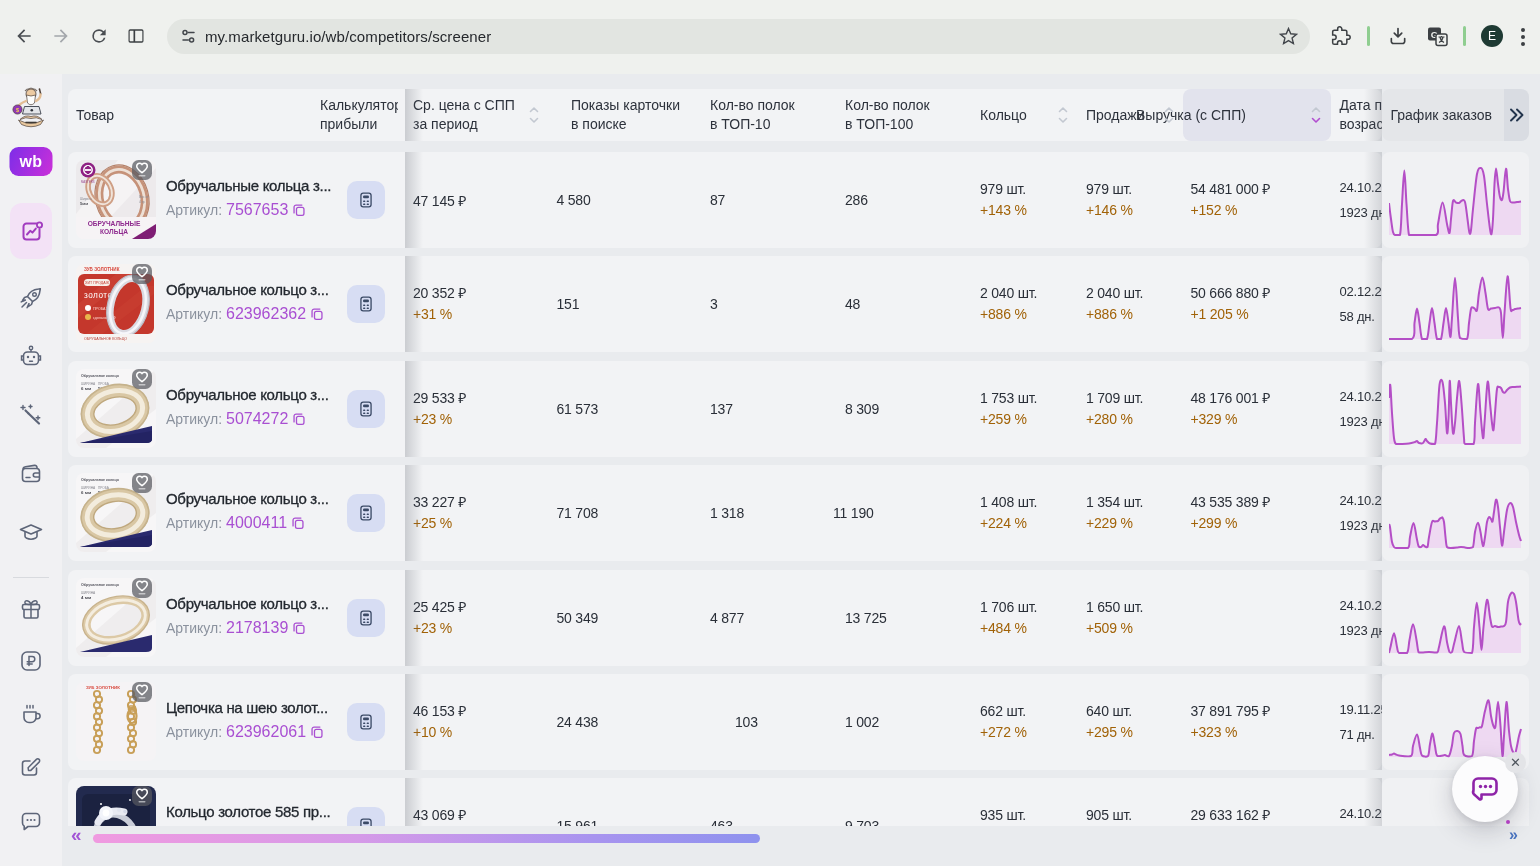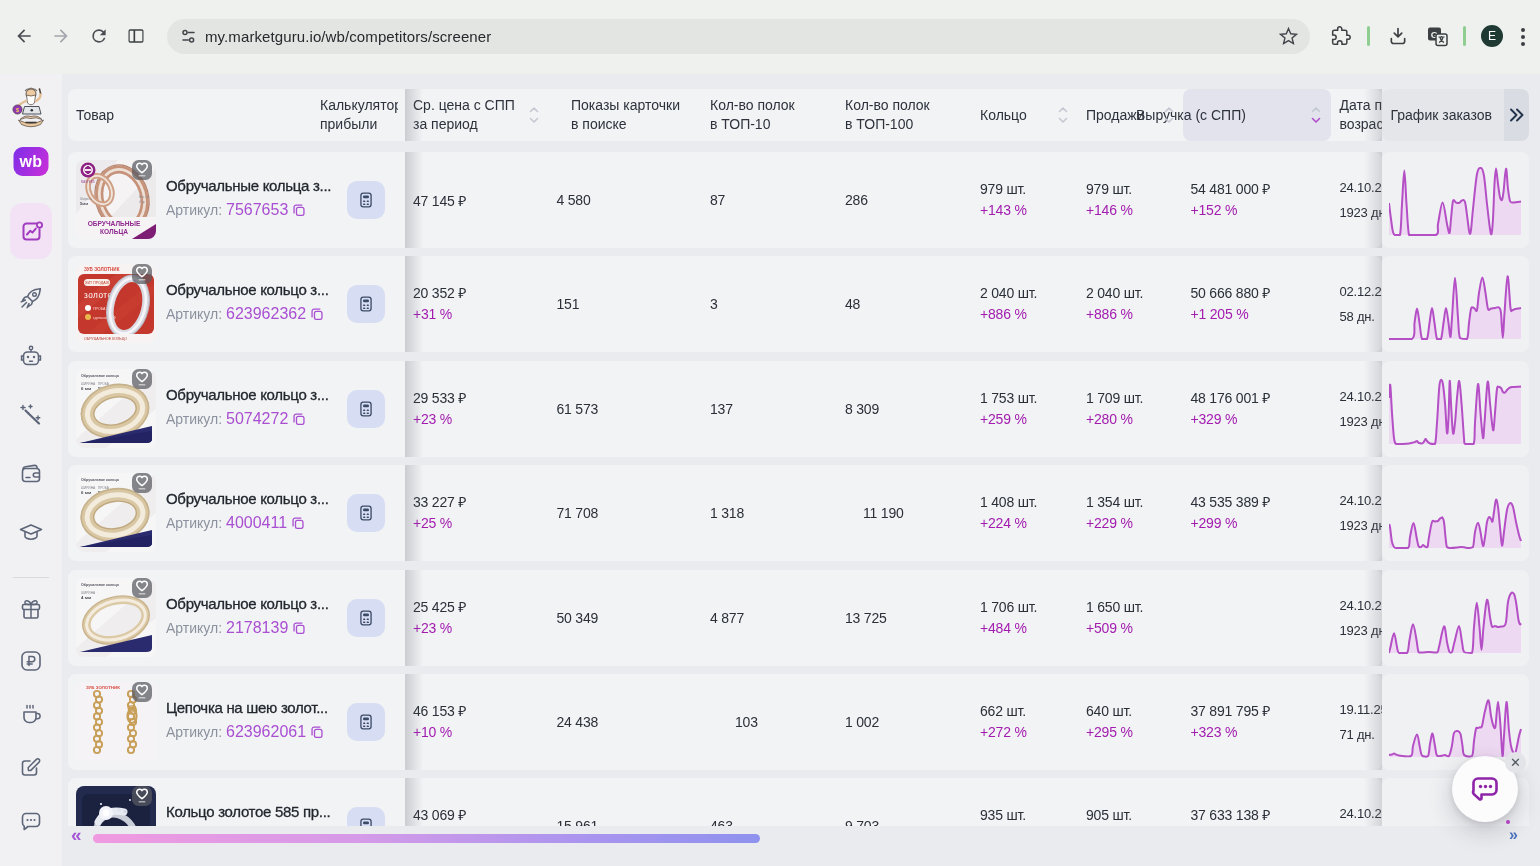--- a/index.html
+++ b/index.html
@@ -17,21 +17,21 @@
 .rcard{position:absolute;left:0;top:0;width:1314px;height:96px;background:#f2f3f5;border-radius:8px}
 .pimg{position:absolute;left:8px;top:8px;width:80px;height:79px;border-radius:8px;overflow:hidden}
 .heart{position:absolute;left:64px;top:8px;width:20px;height:20px;border-radius:6.5px;background:rgba(88,89,95,.72);display:flex;align-items:center;justify-content:center}
 .pname{position:absolute;left:98px;top:25px;font-size:15px;color:#23282f;letter-spacing:-0.3px;white-space:nowrap;-webkit-text-stroke:0.3px #23282f}
 .part{position:absolute;left:98px;top:49px;font-size:14px;color:#8b929e;white-space:nowrap}
 .part b{color:#a94fd2;font-weight:normal;font-size:16px}
 .calcbtn{position:absolute;left:279px;top:29px;width:38px;height:38px;border-radius:10px;background:#d7ddf3;display:flex;align-items:center;justify-content:center}
 .cell1{position:absolute;top:0;height:96px;display:flex;align-items:center;font-size:14px;color:#2a2f38;letter-spacing:-0.2px;white-space:nowrap}
 .cell2{position:absolute;top:0;height:96px;display:flex;flex-direction:column;justify-content:center;font-size:14px;line-height:21px;letter-spacing:-0.2px;white-space:nowrap}
 .cell2 .v{color:#2a2f38}
-.cell2 .p{color:#a21caf}
+.cell2 .p{color:#a16207}
 .datec{line-height:25px;color:#2a2f38;font-size:13px}
 .shadL{position:absolute;top:0;width:18px;background:linear-gradient(to right,rgba(100,105,115,.28),rgba(100,105,115,0))}
 .shadR{position:absolute;top:0;width:18px;background:linear-gradient(to left,rgba(100,105,115,.22),rgba(100,105,115,0))}
 .gcell{position:absolute;left:1314px;top:0;width:147px;height:96px;background:#f0f1f3;border-radius:8px}
 #botmask{position:absolute;left:62px;top:826px;width:1478px;height:40px;background:#e9ebee;z-index:6}
 #sbthumb{position:absolute;left:93px;top:834px;width:667px;height:9px;border-radius:5px;z-index:7;
  background:linear-gradient(90deg,#f09ae0 0%,#d59ae8 40%,#a894ef 75%,#8e92ee 100%)}
 #fab{position:absolute;left:1452px;top:756px;width:66px;height:66px;border-radius:50%;background:#fcfcfd;z-index:8;
  box-shadow:0 8px 24px rgba(40,40,60,.22),0 2px 6px rgba(40,40,60,.12);display:flex;align-items:center;justify-content:center}
 #fabx{position:absolute;left:1505px;top:752px;width:21px;height:21px;border-radius:50%;background:#e3e4e7;z-index:9;
@@ -92,21 +92,21 @@
 <path d="M24 15 q4.5 -2.5 4.5 -6.5" fill="none" stroke="#e3bd93" stroke-width="2.4" stroke-linecap="round"></path>
 <path d="M14 15 q-6.5 2.5 -8.5 6.5" fill="none" stroke="#e3bd93" stroke-width="2.4" stroke-linecap="round"></path>
 <circle cx="5.5" cy="23.5" r="4.6" fill="#9137b6" stroke="#4d4039" stroke-width="0.7"></circle>
 <text x="5.5" y="26" font-size="5.5" fill="#f3d34d" text-anchor="middle" font-weight="bold">$</text>
 <path d="M12.5 20.5 L27 20.5 L29 28 L10.5 28 Z" fill="#e3e5e9" stroke="#3a3f4a" stroke-width="0.9"></path>
 <circle cx="19.8" cy="24.2" r="1.3" fill="#2c3038"></circle>
 <path d="M8 33.5 Q13 28.5 19 30.5 Q25 28.5 30 33.5 Q24 30.5 19 32.5 Q14 30.5 8 33.5" fill="#eccaa2" stroke="#4d4039" stroke-width="0.7"></path>
 <path d="M6.5 34 Q19 40.5 31.5 34 L28.5 38.5 Q19 43 9.5 38.5 Z" fill="#e8c79d" stroke="#4d4039" stroke-width="0.7"></path>
 <path d="M13.5 36.5 h11" stroke="#3f3a35" stroke-width="1.6"></path>
 </svg>
-    <div class="sic" style="top:73px;width:35px;height:29px;border-radius:9px;background:linear-gradient(115deg,#7d2ee8 0%,#9c2ee2 40%,#cb30d8 100%);color:#fff;font-weight:bold;font-size:16px;display:flex;align-items:center;justify-content:center;letter-spacing:0.5px">wb</div>
+    <div class="sic" style="top:73px;width:43px;height:29px;border-radius:9px;background:linear-gradient(115deg,#7d2ee8 0%,#9c2ee2 40%,#cb30d8 100%);color:#fff;font-weight:bold;font-size:16px;display:flex;align-items:center;justify-content:center;letter-spacing:0.5px">wb</div>
     <div class="sic" style="top:129px;width:42px;height:56px;border-radius:12px;background:#f3e2f6;display:flex;align-items:center;justify-content:center">
       <svg width="25" height="25" viewBox="0 0 25 25">
         <path d="M17.5 4.5 H7.5 A3 3 0 0 0 4.5 7.5 V17.5 A3 3 0 0 0 7.5 20.5 H17.5 A3 3 0 0 0 20.5 17.5 V10" fill="none" stroke="#a13bbf" stroke-width="2" stroke-linecap="round"></path>
         <path d="M8 15.5 L11.2 11.8 L13.4 13.6 L16.8 9.6" fill="none" stroke="#a13bbf" stroke-width="2" stroke-linecap="round" stroke-linejoin="round"></path>
         <circle cx="20.5" cy="6" r="2.6" fill="#f3e2f6" stroke="#a13bbf" stroke-width="1.8"></circle>
       </svg>
     </div>
     <svg class="sic" style="top:211px" width="26" height="26" viewBox="0 0 26 26">
       <path d="M14.5 16.5 C18 15 21.5 11 22 5.5 L22.3 3.7 20.5 4 C15 4.5 11 8 9.5 11.5 Z" fill="none" stroke="#5d6578" stroke-width="1.6" stroke-linejoin="round"></path>
       <circle cx="16.5" cy="9.5" r="1.8" fill="none" stroke="#5d6578" stroke-width="1.4"></circle>
@@ -470,21 +470,21 @@
           <rect x="4.7" y="12.9" width="2.5" height="1.8" rx="0.7" fill="#3b4a66"></rect>
           <rect x="8.8" y="12.9" width="2.5" height="1.8" rx="0.7" fill="#3b4a66"></rect>
         </svg>
       </div>
       <div class="cell2" style="left:345px">
         <span class="v">33 227 ₽</span>
         <span class="p">+25 %</span>
       </div>
       <div class="cell1" style="left:488.5px">71 708</div>
       <div class="cell1" style="left:642px">1 318</div>
-      <div class="cell1" style="left:795px">11 190</div>
+      <div class="cell1" style="left:765px">11 190</div>
       <div class="cell2" style="left:912px">
         <span class="v">1 408 шт.</span>
         <span class="p">+224 %</span>
       </div>
       <div class="cell2" style="left:1018px">
         <span class="v">1 354 шт.</span>
         <span class="p">+229 %</span>
       </div>
       <div class="cell2" style="left:1122.5px">
         <span class="v">43 535 389 ₽</span>
@@ -696,21 +696,21 @@
       <div class="cell1" style="left:777px">9 703</div>
       <div class="cell2" style="left:912px">
         <span class="v">935 шт.</span>
         <span class="p">+200 %</span>
       </div>
       <div class="cell2" style="left:1018px">
         <span class="v">905 шт.</span>
         <span class="p">+210 %</span>
       </div>
       <div class="cell2" style="left:1122.5px">
-        <span class="v">37 633 138 ₽</span>
+        <span class="v">29 633 162 ₽</span>
         <span class="p">+300 %</span>
       </div>
       <div class="cell2 datec" style="left:1271.5px">
         <span class="v">24.10.2024</span>
         <span class="v">1923 дня</span>
       </div>
       <div class="shadL" style="left:336.5px;height:96px"></div>
       <div class="shadR" style="left:1296px;height:96px"></div>
       <div class="gcell"></div>
     </div>

